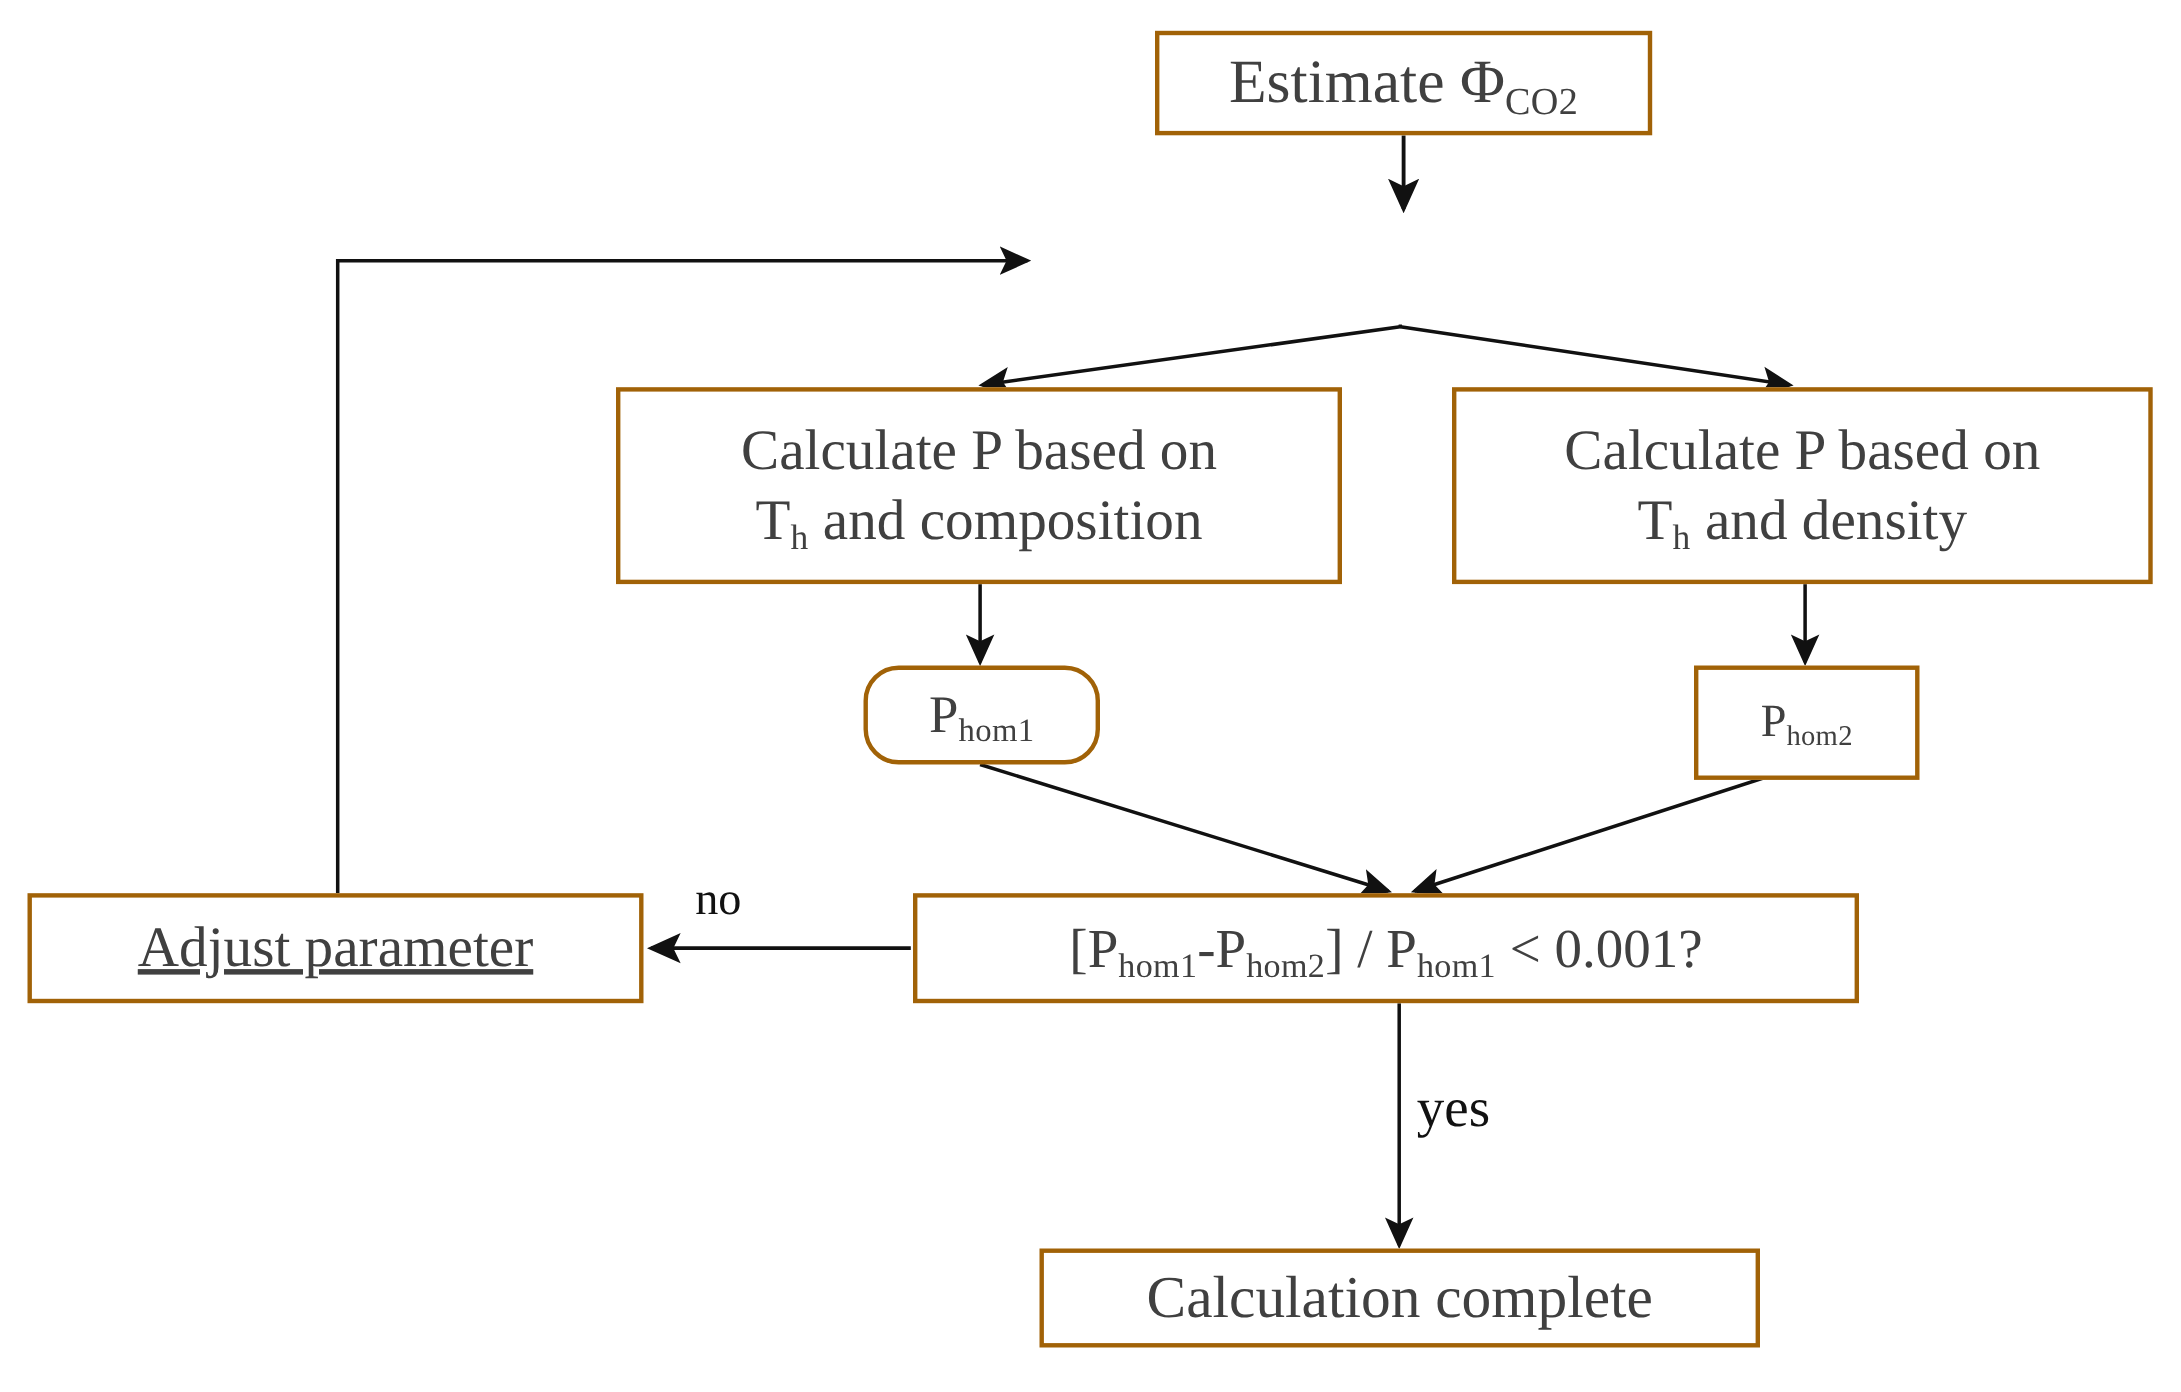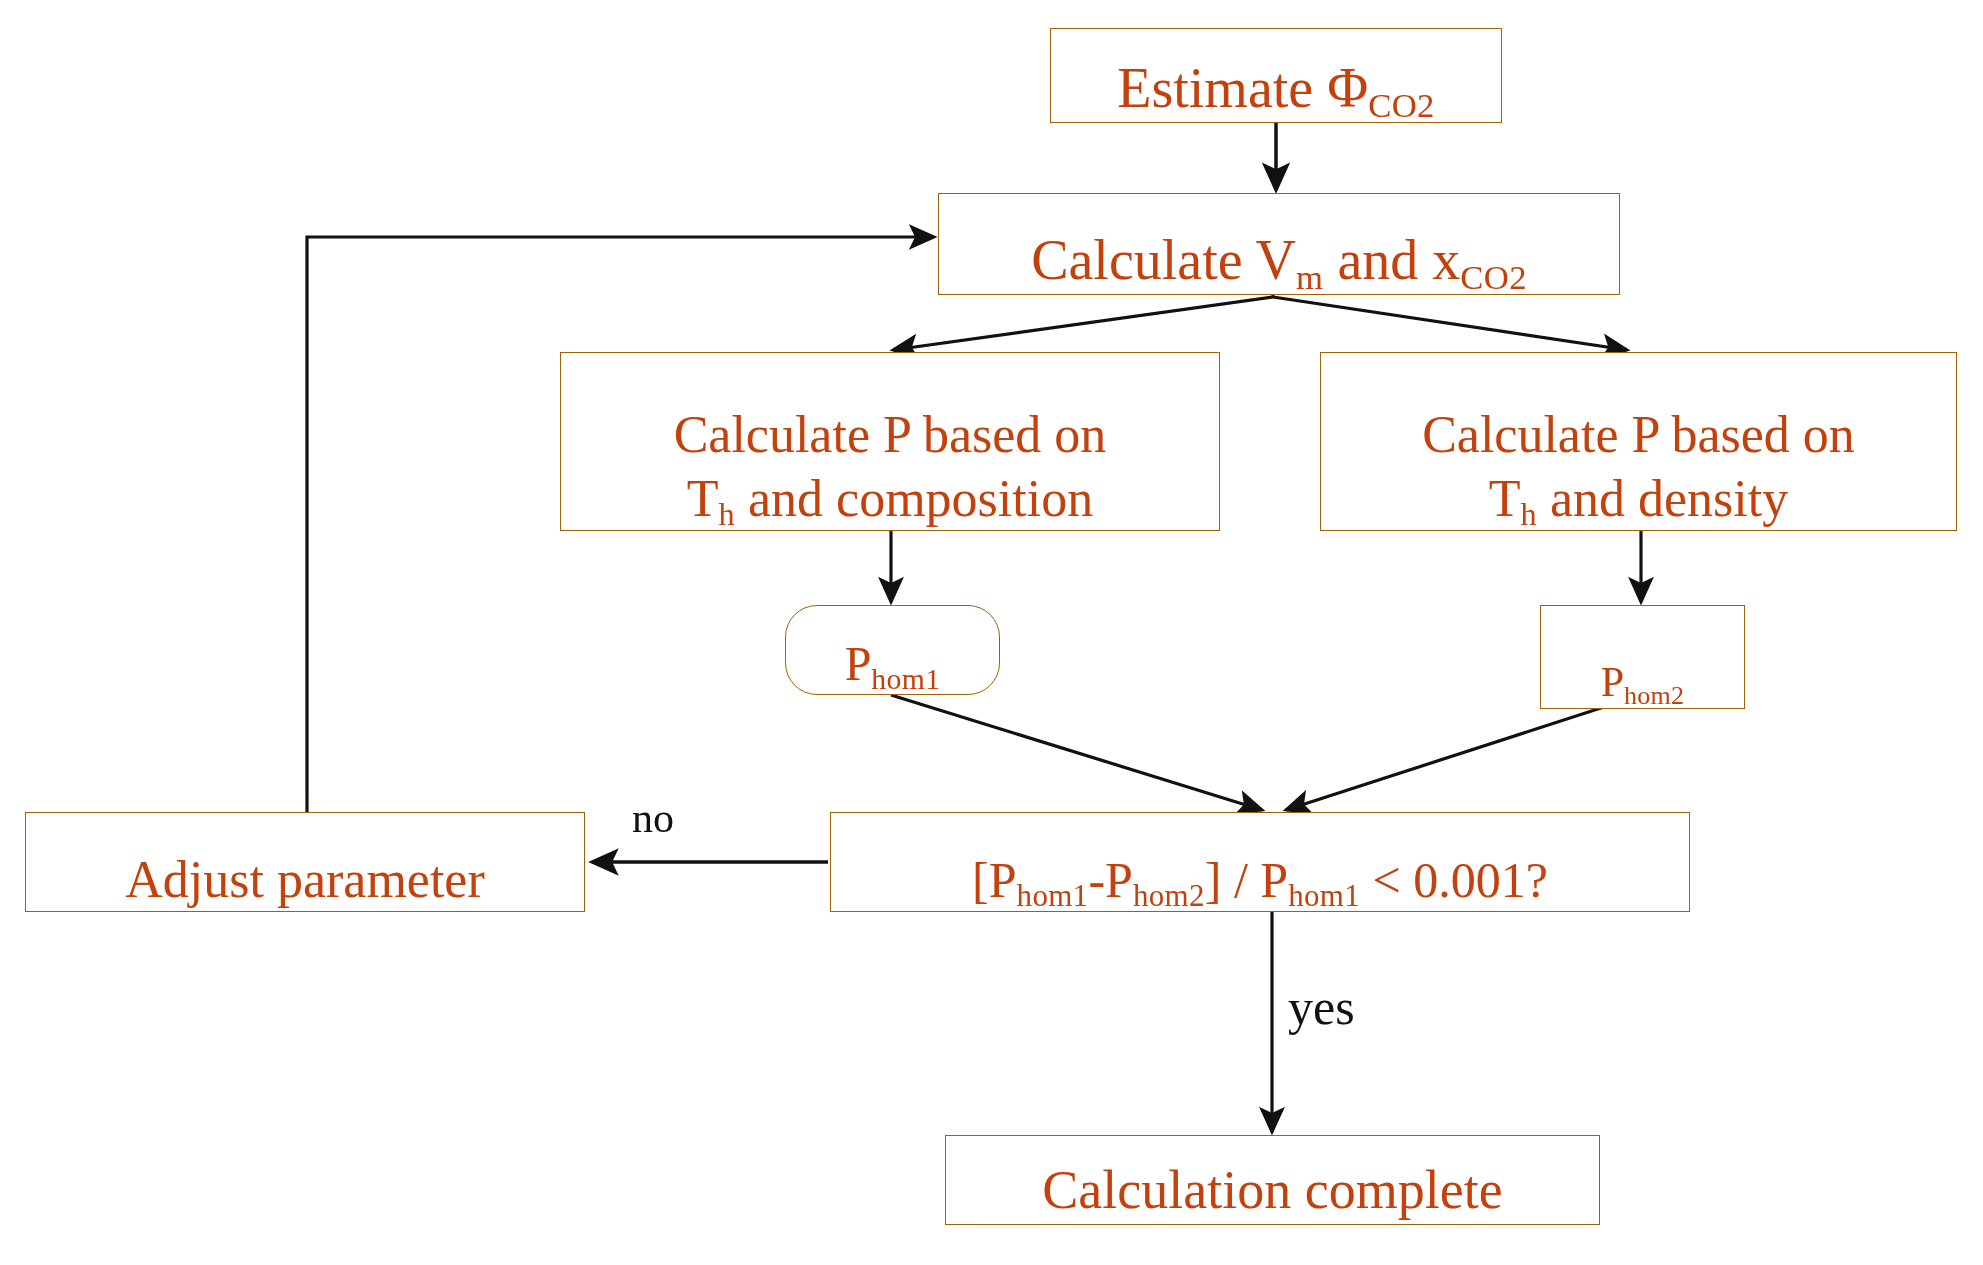--- a/index.html
+++ b/index.html
@@ -20,28 +20,28 @@
     position: absolute;
     left: 0;
     top: 0;
     width: 1983px;
     height: 1265px;
     pointer-events: none;
   }
   .node {
     position: absolute;
     box-sizing: border-box;
-    border: 1px solid #a16207;
+    border: 4px solid #a16207;
     background: #ffffff;
     display: flex;
-    align-items: flex-end;
+    align-items: center;
     justify-content: center;
     text-align: center;
     line-height: 1.22;
-    color: #c2410c;
+    color: #404040;
     z-index: 2;
   }
   .node .txt {
     display: block;
     padding: 0 10px;
     white-space: pre-line;
   }
   .edge-label {
     position: absolute;
     z-index: 3;
@@ -58,21 +58,21 @@
   }
 
   
   #n-estimate     { left:1050px; top:28px;   width:452px; height:95px;  font-size:56px; }
   #n-calc-vm      { left:938px;  top:193px;  width:682px; height:102px; font-size:56px; }
   #n-calc-comp    { left:560px;  top:352px;  width:660px; height:179px; font-size:52px; }
   #n-calc-dens    { left:1320px; top:352px;  width:637px; height:179px; font-size:52px; }
   #n-phom1        { left:785px;  top:605px;  width:215px; height:90px;  font-size:48px;border-radius:32px; }
   #n-phom2        { left:1540px; top:605px;  width:205px; height:104px;  font-size:42px; }
   #n-decision     { left:830px;  top:812px;  width:860px; height:100px; font-size:50px; }
-  #n-adjust       { left:25px;   top:812px;  width:560px; height:100px; font-size:52px; }
+  #n-adjust       { left:25px;   top:812px;  width:560px; height:100px; font-size:52px;text-decoration:underline; }
   #n-complete     { left:945px;  top:1135px; width:655px; height:90px; font-size:54px; }
 
   
   #lbl-no  { left:632px;  top:794px;  font-size:42px; }
   #lbl-yes { left:1288px; top:978px;  font-size:50px; }
 </style>
 </head>
 <body>
 
 <div id="canvas">
@@ -104,23 +104,20 @@
 
     <line x1="1272" y1="912" x2="1272" y2="1132" stroke="#111111" stroke-width="3.2" marker-end="url(#arrow)"></line>
 
     <polyline points="307,812 307,237 934,237" fill="none" stroke="#111111" stroke-width="3.2" marker-end="url(#arrow)"></polyline>
   </svg>
 
   <div class="node" id="n-estimate">
     <span class="txt">Estimate Φ<sub>CO2</sub></span>
   </div>
 
-  <div class="node" id="n-calc-vm">
-    <span class="txt">Calculate V<sub>m</sub> and x<sub>CO2</sub></span>
-  </div>
 
   <div class="node" id="n-calc-comp">
     <span class="txt">Calculate P based on<br>T<sub>h</sub> and composition</span>
   </div>
 
   <div class="node" id="n-calc-dens">
     <span class="txt">Calculate P based on<br>T<sub>h</sub> and density</span>
   </div>
 
   <div class="node" id="n-phom1">

